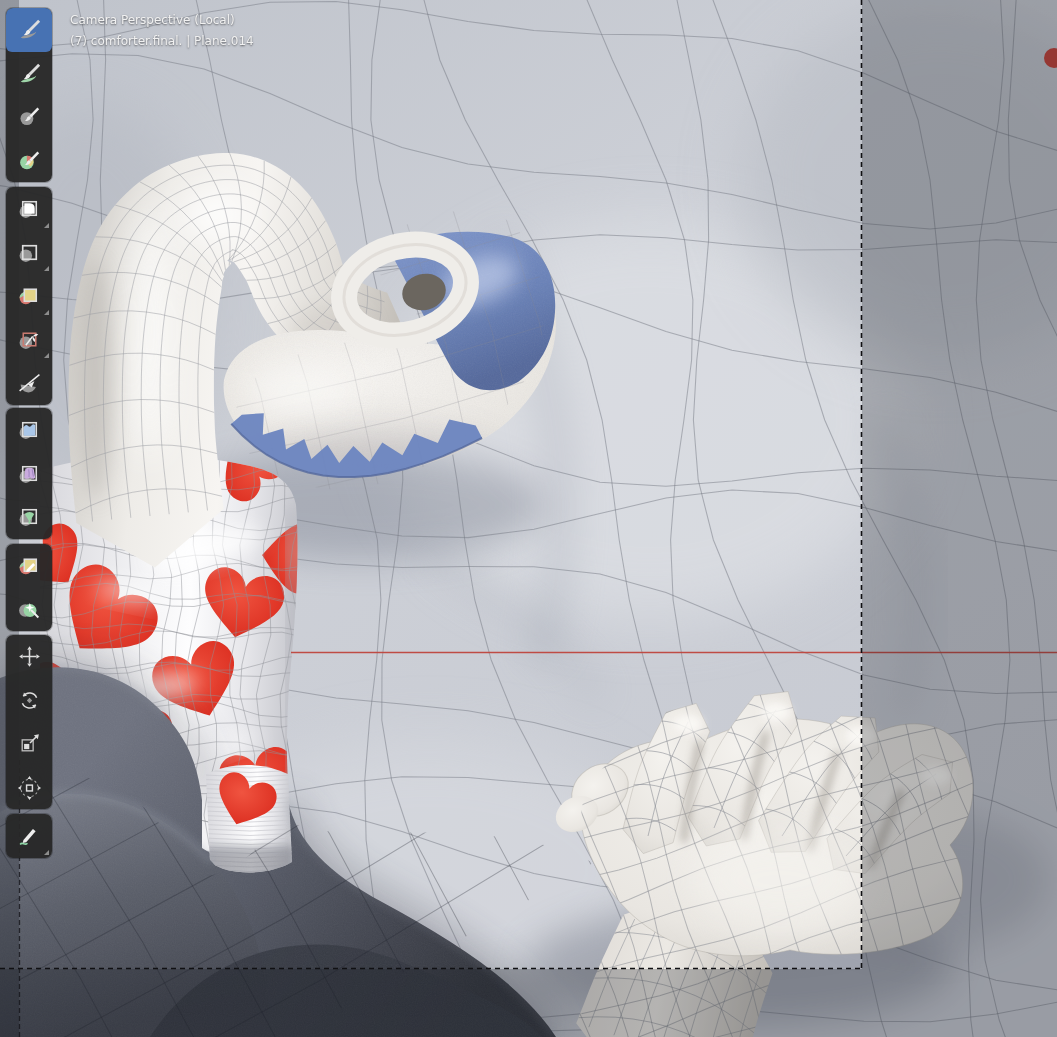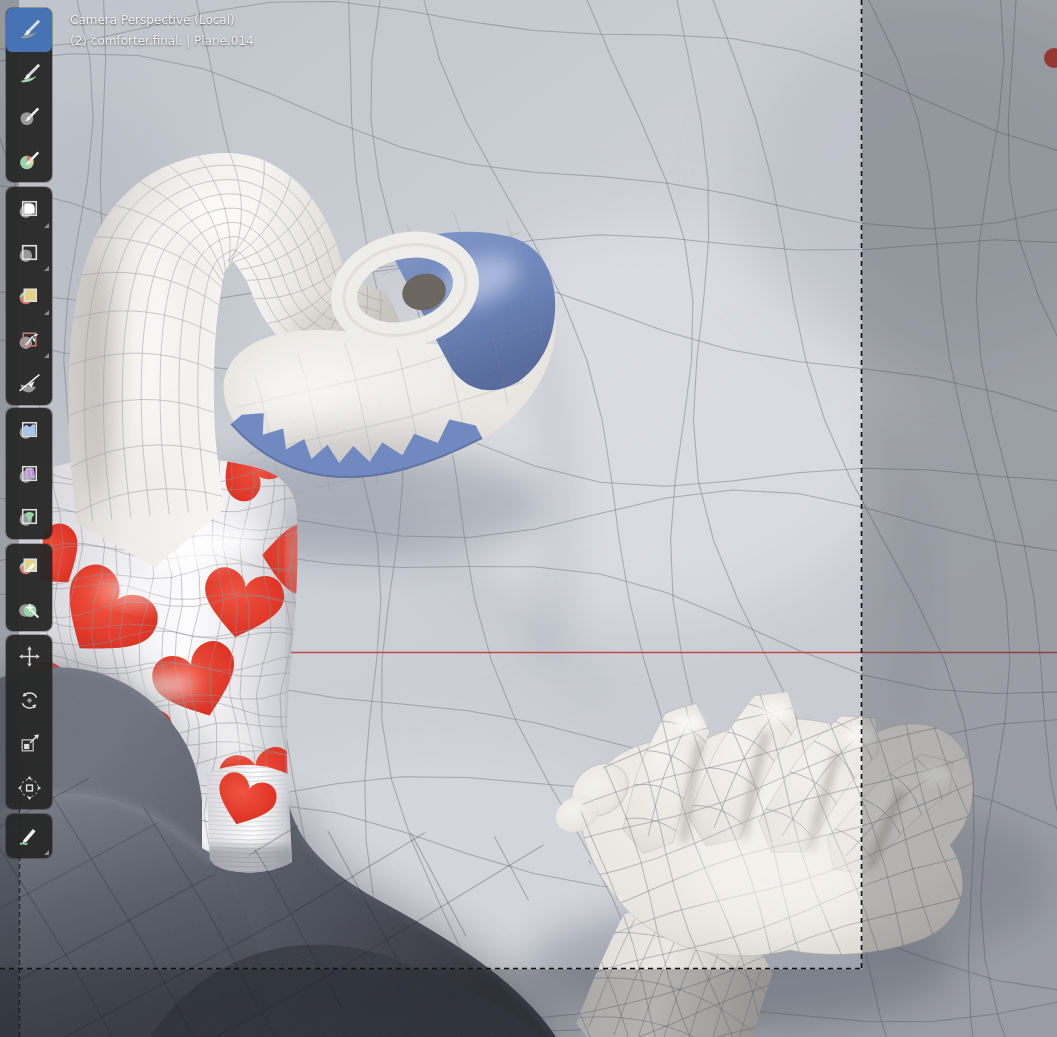--- a/index.html
+++ b/index.html
@@ -470,21 +470,21 @@
       </g>
   <g id="gBorder">
         <line x1="861.5" y1="0" x2="861.5" y2="968" stroke="#101013" stroke-width="1.6" stroke-dasharray="5 4"></line>
         <line x1="0" y1="968.5" x2="861" y2="968.5" stroke="#101013" stroke-width="1.6" stroke-dasharray="5 4"></line>
         <line x1="19.5" y1="760" x2="19.5" y2="1037" stroke="#15151a" stroke-width="1.3" stroke-dasharray="5 3" opacity="0.8"></line>
       </g>
 </svg>
 
 <div class="vp-header">
   <div>Camera Perspective (Local)</div>
-  <div>(2) comforter.final. | Plane.014</div>
+  <div>(7) comforter.final. | Plane.014</div>
 </div>
 
 <div id="toolbar">
       <div class="tool-group" style="top: 8px;">
         <div class="tool-btn active" title="Brush" style="background: rgb(71, 114, 179);">
           <svg viewBox="0 0 24 24">
             <path d="M20.3 2.6l1.9 1.9-9.2 9.4-2-1.9z" fill="#ddd"></path>
             <path d="M11 12l2 2c-.7 2.6-3.6 4-6.7 3.4 1.5-1 2.4-2.3 2.7-3.9z" fill="#eee"></path>
             <path d="M3.6 19.8c4.2-3.3 9.8-2.2 15-5.6-2.6 4.8-10 7.3-15 5.6z" fill="#9a9a9a"></path>
           </svg>

